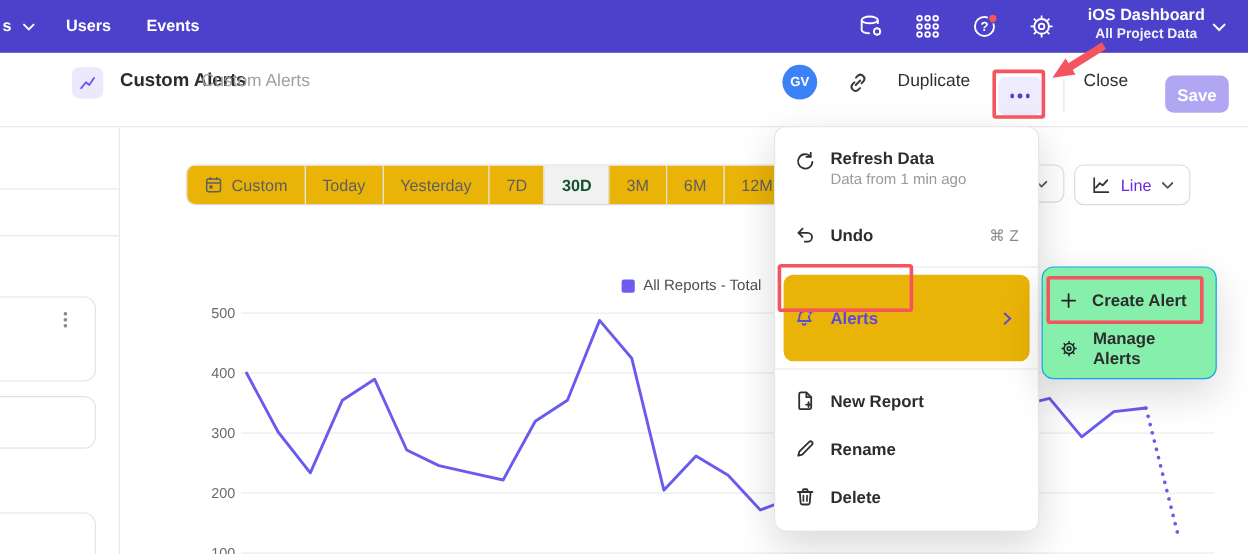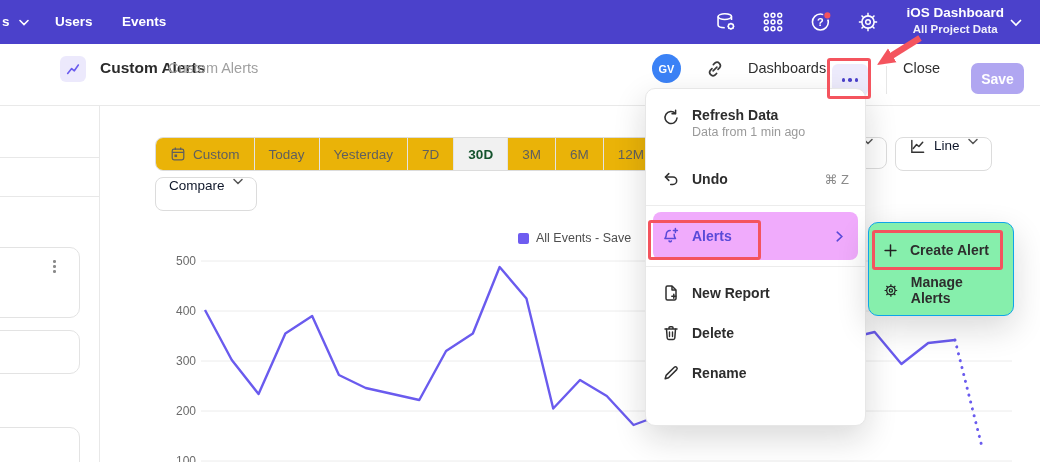--- a/index.html
+++ b/index.html
@@ -33,35 +33,35 @@
   .v-div{left:99px;top:105px;width:1px;height:357px;background:#e8e8e8;}
   .h-line{left:0;width:99px;height:1px;background:#e8e8e8;}
   .mini-card{left:-30px;width:108px;background:#fff;border:1px solid #e3e3e3;border-radius:10px;}
   .kebab{left:50px;display:flex;flex-direction:column;gap:2.5px;cursor:pointer;padding:4px;}
   .kebab i{width:2.6px;height:2.6px;border-radius:50%;background:#8a8a8a;}
   
   .seg{left:155px;top:137px;height:32px;display:flex;border:1px solid #dcdcdc;border-radius:8px;overflow:hidden;background:#fff;z-index:2;}
   .seg-btn{display:flex;align-items:center;justify-content:center;gap:7px;font-size:13.5px;color:#5f5f5f;border-left:1px solid #e3e3e3;cursor:pointer;background:#eab308;padding:0 14px;}
   .seg-btn:first-child{border-left:none;}
   .seg-btn.sel{background:#f1f1f1;color:#14532d;font-weight:700;}
-  .pill-btn{height:32px;border:1px solid #dcdcdc;border-radius:8px;background:#fff;display:flex;gap:8px;
-            font-size:13.5px;color:#0f172a;padding:0 13px;cursor:pointer;z-index:2;}
+  .pill-btn{height:32px;border:1px solid #dcdcdc;border-radius:8px;background:#fff;display:flex;align-items:center;gap:8px;
+            font-size:13.5px;color:#6d28d9;padding:0 13px;cursor:pointer;z-index:2;}
   
   .legend{left:518px;top:231px;display:flex;align-items:center;gap:7px;z-index:2;}
   .legend .sw{width:11px;height:11px;border-radius:2px;background:#6e5cf0;}
   .legend .lb{font-size:12.5px;color:#4f4f4f;}
   
-  .menu{left:645px;top:88px;width:221px;height:338px;background:#fff;border:1px solid #e7e7e7;border-radius:10px;
+  .menu{left:645px;top:105px;width:221px;height:338px;background:#fff;border:1px solid #e7e7e7;border-radius:10px;
         box-shadow:0 12px 32px rgba(20,20,20,.16);z-index:20;padding-top:10px;box-sizing:border-box;}
   .mi{height:40px;display:flex;align-items:center;gap:12px;padding:0 16px;cursor:pointer;position:relative;font-size:14px;color:#2d2d2d;font-weight:600;}
   .mi-rich{height:52px;align-items:flex-start;padding-top:8px;}
   .mi .sub{font-size:12.5px;color:#9a9a9a;font-weight:400;margin-top:2px;}
   .mi .shortcut{position:absolute;right:16px;font-size:13px;color:#8b8b8b;font-weight:400;}
   .mi .chev-r{position:absolute;right:15px;}
-  .mi.hl{background:#f0abfc;border-radius:8px;margin:0 7px;padding:4px 9px;color:#5a4ad8;}
+  .mi.hl{background:#eab308;border-radius:8px;margin:0 7px;padding:16px 9px;color:#5a4ad8;}
   .menu hr{border:none;border-top:1px solid #ececec;margin:6px 0;}
   .submenu{left:868px;top:222px;width:146px;height:94px;background:#86efac;border:1px solid #0ea5e9;border-radius:10px;
            box-shadow:0 12px 32px rgba(20,20,20,.16);z-index:22;padding-top:7px;box-sizing:border-box;}
   .submenu .mi{padding:0 14px;}
   
   .red-box{border:3.5px solid #f4545e;border-radius:3px;z-index:40;pointer-events:none;}
 </style>
 </head>
 <body>
 
@@ -138,21 +138,21 @@
           <polyline points="3 14 7.5 8.5 10.5 11 15 4.5" fill="none" stroke="#6a5bee" stroke-width="1.8" stroke-linecap="round" stroke-linejoin="round"></polyline>
         </svg>
     </div>
     <span class="abs h-title">Custom Alerts</span>
     <span class="abs h-crumb">Custom Alerts</span>
 
     <div class="abs avatar" style="background: #3b82f6;">GV</div>
     <svg class="abs" style="left:705px;top:15px;cursor:pointer" width="20" height="20" viewBox="0 0 18 18">
       <path d="M7.3 10.7 L10.7 7.3 M6.3 8.7 L4.8 10.2 a3 3 0 0 0 4.2 4.2 L10.5 13 M11.7 9.3 L13.2 7.8 a3 3 0 0 0 -4.2 -4.2 L7.5 5.1" fill="none" stroke="#3a3a3a" stroke-width="1.5" stroke-linecap="round"></path>
     </svg>
-    <span class="abs txt-btn" style="left:748px;top:16px;">Dashboards</span>
+    <span class="abs txt-btn" style="left:748px;top:16px;">Duplicate</span>
     <div class="abs more-btn">
         <i></i>
         <i></i>
         <i></i>
       </div>
     <div class="abs hdr-div"></div>
     <span class="abs txt-btn" style="left:903px;top:16px;">Close</span>
     <div class="abs save-btn" style="background: rgb(176, 166, 241);">Save</div>
   </div>
 
@@ -182,47 +182,41 @@
     </div>
     <div class="seg-btn">Today</div>
     <div class="seg-btn">Yesterday</div>
     <div class="seg-btn">7D</div>
     <div class="seg-btn sel">30D</div>
     <div class="seg-btn">3M</div>
     <div class="seg-btn">6M</div>
     <div class="seg-btn">12M</div>
   </div>
 
-  <div class="abs pill-btn" style="left:155px;top:177px;">
-    <span>Compare</span>
-    <svg width="10" height="7" viewBox="0 0 10 7">
-        <polyline points="1 1.5 5 5.5 9 1.5" fill="none" stroke="#555" stroke-width="1.5" stroke-linecap="round"></polyline>
-      </svg>
-  </div>
 
   <div class="abs pill-btn" style="left:758px;top:137px;width:129px;box-sizing:border-box;justify-content:flex-end;z-index:1;">
     <svg width="10" height="7" viewBox="0 0 10 7">
         <polyline points="1 1.5 5 5.5 9 1.5" fill="none" stroke="#555" stroke-width="1.5" stroke-linecap="round"></polyline>
       </svg>
   </div>
 
   <div class="abs pill-btn" style="left:895px;top:137px;">
     <svg width="17" height="17" viewBox="0 0 18 18">
       <path d="M3 2.5 V15 H15.5" fill="none" stroke="#333" stroke-width="1.5" stroke-linecap="round"></path>
       <polyline points="4.5 11 8 7 10.5 9 14.5 4.5" fill="none" stroke="#333" stroke-width="1.6" stroke-linecap="round" stroke-linejoin="round"></polyline>
     </svg>
     <span>Line</span>
     <svg width="10" height="7" viewBox="0 0 10 7">
         <polyline points="1 1.5 5 5.5 9 1.5" fill="none" stroke="#555" stroke-width="1.5" stroke-linecap="round"></polyline>
       </svg>
   </div>
 
   <div class="abs legend">
     <span class="sw" style="background: rgb(110, 92, 240);"></span>
-    <span class="lb">All Events - Save</span>
+    <span class="lb">All Reports - Total</span>
   </div>
 
   <div class="abs menu">
     <div class="mi mi-rich">
       <svg width="18" height="18" viewBox="0 0 18 18" style="margin-top:2px">
         <path d="M13.4 4.4 A6 6 0 1 0 15 9" fill="none" stroke="#2f2f2f" stroke-width="1.5" stroke-linecap="round"></path>
         <polyline points="13.6 1.2 13.6 4.8 10 4.8" fill="none" stroke="#2f2f2f" stroke-width="1.5" stroke-linecap="round" stroke-linejoin="round"></polyline>
       </svg>
       <div>
         <div>Refresh Data</div>
@@ -253,31 +247,31 @@
     <div class="mi">
       <svg width="18" height="18" viewBox="0 0 18 18">
         <path d="M10 2 H5.5 A1.5 1.5 0 0 0 4 3.5 V14.5 A1.5 1.5 0 0 0 5.5 16 H12.5 A1.5 1.5 0 0 0 14 14.5 V6 L10 2 Z" fill="none" stroke="#2f2f2f" stroke-width="1.5" stroke-linejoin="round"></path>
         <path d="M10 2 V6 H14" fill="none" stroke="#2f2f2f" stroke-width="1.5" stroke-linejoin="round"></path>
         <path d="M11.8 10.2 v4 M9.8 12.2 h4" stroke="#2f2f2f" stroke-width="1.5" stroke-linecap="round"></path>
       </svg>
       <span>New Report</span>
     </div>
     <div class="mi">
       <svg width="18" height="18" viewBox="0 0 18 18">
+        <path d="M3.2 14.8 l0.9 -3.4 L12.3 3.2 a1.7 1.7 0 0 1 2.4 2.4 L6.5 13.8 Z" fill="none" stroke="#2f2f2f" stroke-width="1.5" stroke-linejoin="round"></path>
+      </svg>
+      <span>Rename</span>
+    </div>
+    <div class="mi">
+      <svg width="18" height="18" viewBox="0 0 18 18">
         <path d="M3 5 H15 M7 5 V3.7 a1 1 0 0 1 1 -1 h2 a1 1 0 0 1 1 1 V5" fill="none" stroke="#2f2f2f" stroke-width="1.5" stroke-linecap="round"></path>
         <path d="M4.5 5 l0.7 9 a1.5 1.5 0 0 0 1.5 1.4 h4.6 a1.5 1.5 0 0 0 1.5 -1.4 L13.5 5" fill="none" stroke="#2f2f2f" stroke-width="1.5" stroke-linecap="round"></path>
         <path d="M7.5 8 v4.5 M10.5 8 v4.5" stroke="#2f2f2f" stroke-width="1.4" stroke-linecap="round"></path>
       </svg>
       <span>Delete</span>
-    </div>
-    <div class="mi">
-      <svg width="18" height="18" viewBox="0 0 18 18">
-        <path d="M3.2 14.8 l0.9 -3.4 L12.3 3.2 a1.7 1.7 0 0 1 2.4 2.4 L6.5 13.8 Z" fill="none" stroke="#2f2f2f" stroke-width="1.5" stroke-linejoin="round"></path>
-      </svg>
-      <span>Rename</span>
     </div>
   </div>
 
   <div class="abs submenu">
     <div class="mi">
       <svg width="15" height="15" viewBox="0 0 18 18">
         <path d="M9 2.5 v13 M2.5 9 h13" stroke="#222" stroke-width="1.8" stroke-linecap="round"></path>
       </svg>
       <span>Create Alert</span>
     </div>

